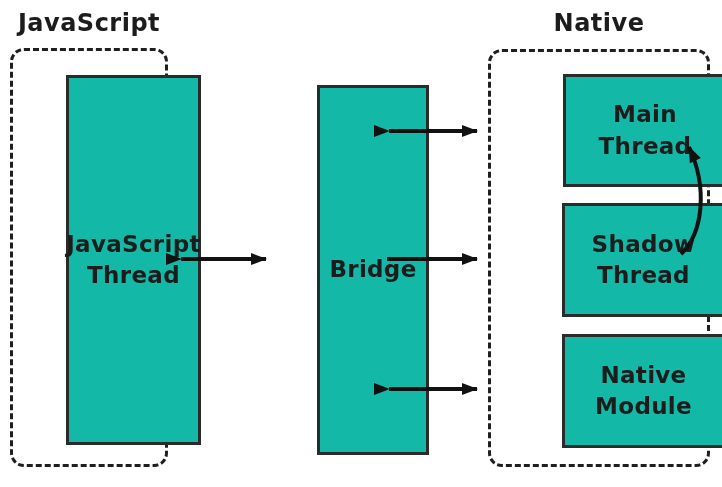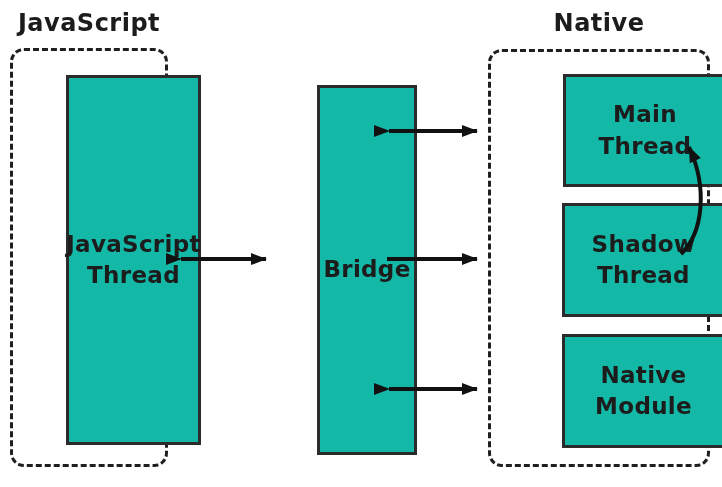--- a/index.html
+++ b/index.html
@@ -47,21 +47,21 @@
   }
   .node-label {
     font-size: 23px;
     font-weight: bold;
     line-height: 1.35;
     text-align: center;
     white-space: pre-line;
     letter-spacing: 0.3px;
   }
   #node-js-thread     { left: 22px;  top: 75px;  width: 135px; height: 370px; }
-  #node-bridge        { left: 273px; top: 85px;  width: 100px; height: 370px; }
+  #node-bridge        { left: 273px; top: 85px;  width: 112px; height: 370px; }
   #node-main-thread   { left: 519px; top: 74px;  width: 164px; height: 113px; }
   #node-shadow-thread { left: 518px; top: 203px; width: 163px; height: 114px; }
   #node-native-module { left: 518px; top: 334px; width: 163px; height: 114px; }
 
   #arrows {
     position: absolute;
     left: 0; top: 0;
     width: 722px;
     height: 487px;
     pointer-events: none;

